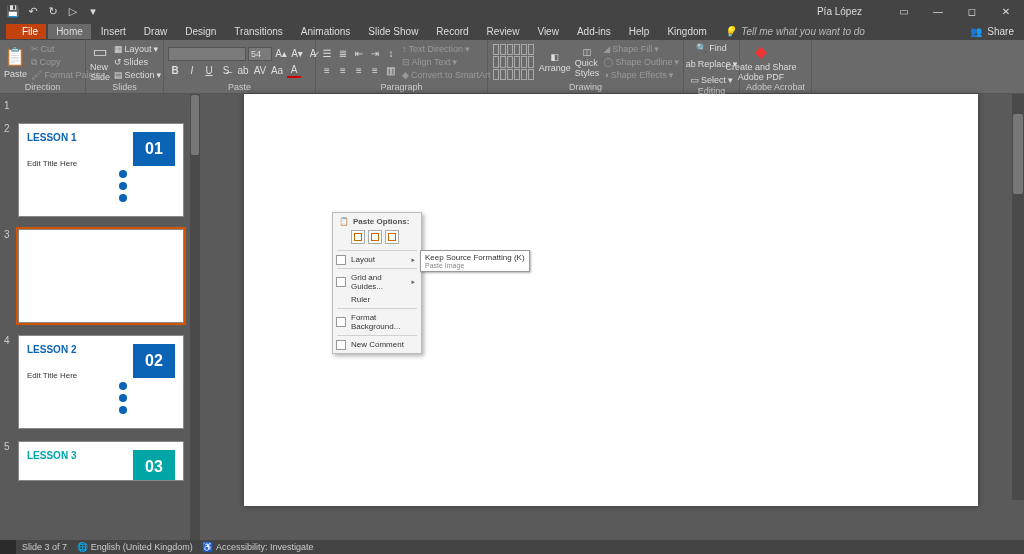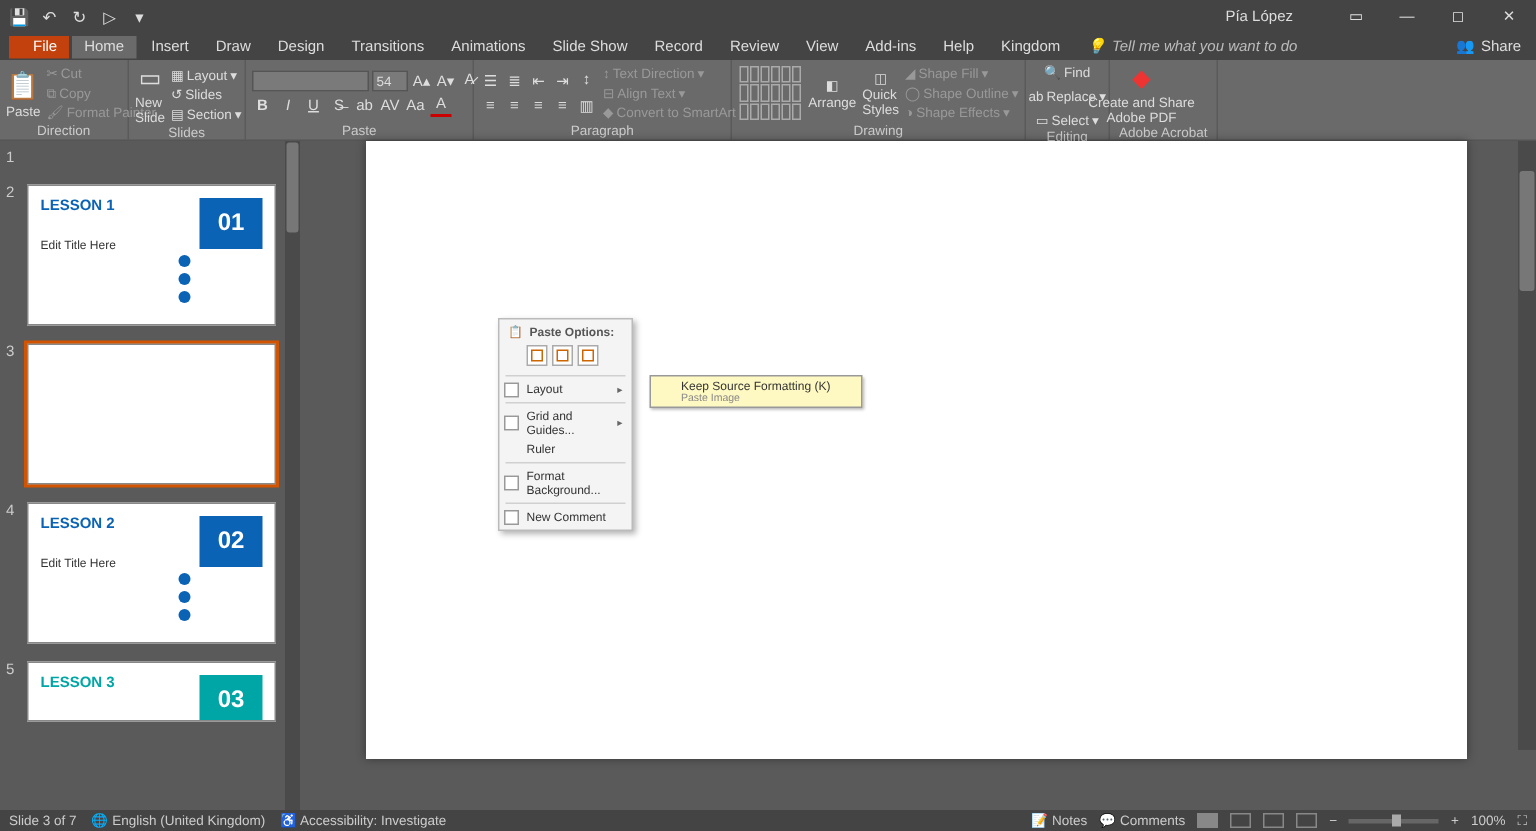--- a/index.html
+++ b/index.html
@@ -55,24 +55,24 @@
 .slide { position:absolute; left:44px; top:0; width:734px; height:412px; background:#fff; box-shadow:0 0 6px rgba(0,0,0,.4);}
 .ctxmenu { position:absolute; left:132px; top:118px; width:90px; background:#f4f4f4; border:1px solid #bbb; font-size:8px; color:#333; box-shadow:2px 2px 4px rgba(0,0,0,.3); padding:2px 0;}
 .ctxmenu .hdr{ padding:2px 6px; font-weight:bold; color:#555; display:flex; align-items:center; gap:4px;}
 .ctxmenu .opts{ display:flex; gap:3px; padding:2px 6px 4px 18px;}
 .ctxmenu .opts span{ width:14px;height:14px;border:1px solid #aaa;background:#fff; position:relative;}
 .ctxmenu .opts span::before{content:"";position:absolute;inset:2px;border:1px solid #c60;}
 .ctxmenu .row{ padding:2px 6px 2px 18px; display:flex; align-items:center; justify-content:space-between;}
 .ctxmenu .row .arr{font-size:7px;color:#666;}
 .ctxmenu .sep{height:1px;background:#d0d0d0;margin:2px 4px;}
 .ctxmenu .ic{ position:absolute; left:3px; width:10px;height:10px; border:1px solid #999; background:#fff;}
-.tooltip{ position:absolute; left:233px; top:156px; background:#fef9c3; border:1px solid #999; font-size:8px; padding:2px 20px; color:#333; box-shadow:1px 1px 2px rgba(0,0,0,.3);}
+.tooltip{ position:absolute; left:220px; top:156px; background:#ffffff; border:1px solid #999; font-size:8px; padding:2px 4px; color:#333; box-shadow:1px 1px 2px rgba(0,0,0,.3);}
 .tooltip .sub{font-size:7px;color:#888;}
 .notes { position:absolute; left:44px; right:14px; bottom:0; height:22px; background:#6a6a6a; color:#bbb; font-size:10px; padding:4px 8px; border-top:4px solid #5a5a5a;}
-.statusbar { position:absolute; bottom:0; left:0; right:0; height:14px; background:#444; color:#ccc; font-size:9px; display:flex; align-items:center; padding:0 6px; gap:10px;}
+.statusbar { position:absolute; bottom:0; left:16px; right:0; height:14px; background:#444; color:#ccc; font-size:9px; display:flex; align-items:center; padding:0 6px; gap:10px;}
 .statusbar .right{ margin-left:auto; display:flex; align-items:center; gap:8px;}
 .viewbtn{ width:14px;height:10px;border:1px solid #888;}
 .viewbtn.active{background:#888;}
 .zoom-slider{width:60px;height:3px;background:#666;position:relative;}
 .zoom-slider .h{position:absolute;width:6px;height:8px;background:#aaa;left:48%;top:-3px;}
 </style>
 </head>
 <body>
 
 <div class="titlebar">
@@ -377,28 +377,13 @@
     <div class="ed-scroll-v">
         <div class="handle"></div>
       </div>
   </div>
 </div>
 
 <div class="statusbar">
   <span>Slide 3 of 7</span>
   <span>🌐 <span>English (United Kingdom)</span></span>
   <span>♿ <span>Accessibility: Investigate</span></span>
-  <div class="right">
-    <span>📝 <span>Notes</span></span>
-    <span>💬 <span>Comments</span></span>
-    <span class="viewbtn active"></span>
-    <span class="viewbtn"></span>
-    <span class="viewbtn"></span>
-    <span class="viewbtn"></span>
-    <span>−</span>
-    <div class="zoom-slider">
-        <div class="h"></div>
-      </div>
-    <span>+</span>
-    <span>100%</span>
-    <span>⛶</span>
-  </div>
 </div>
 
 </body></html>

